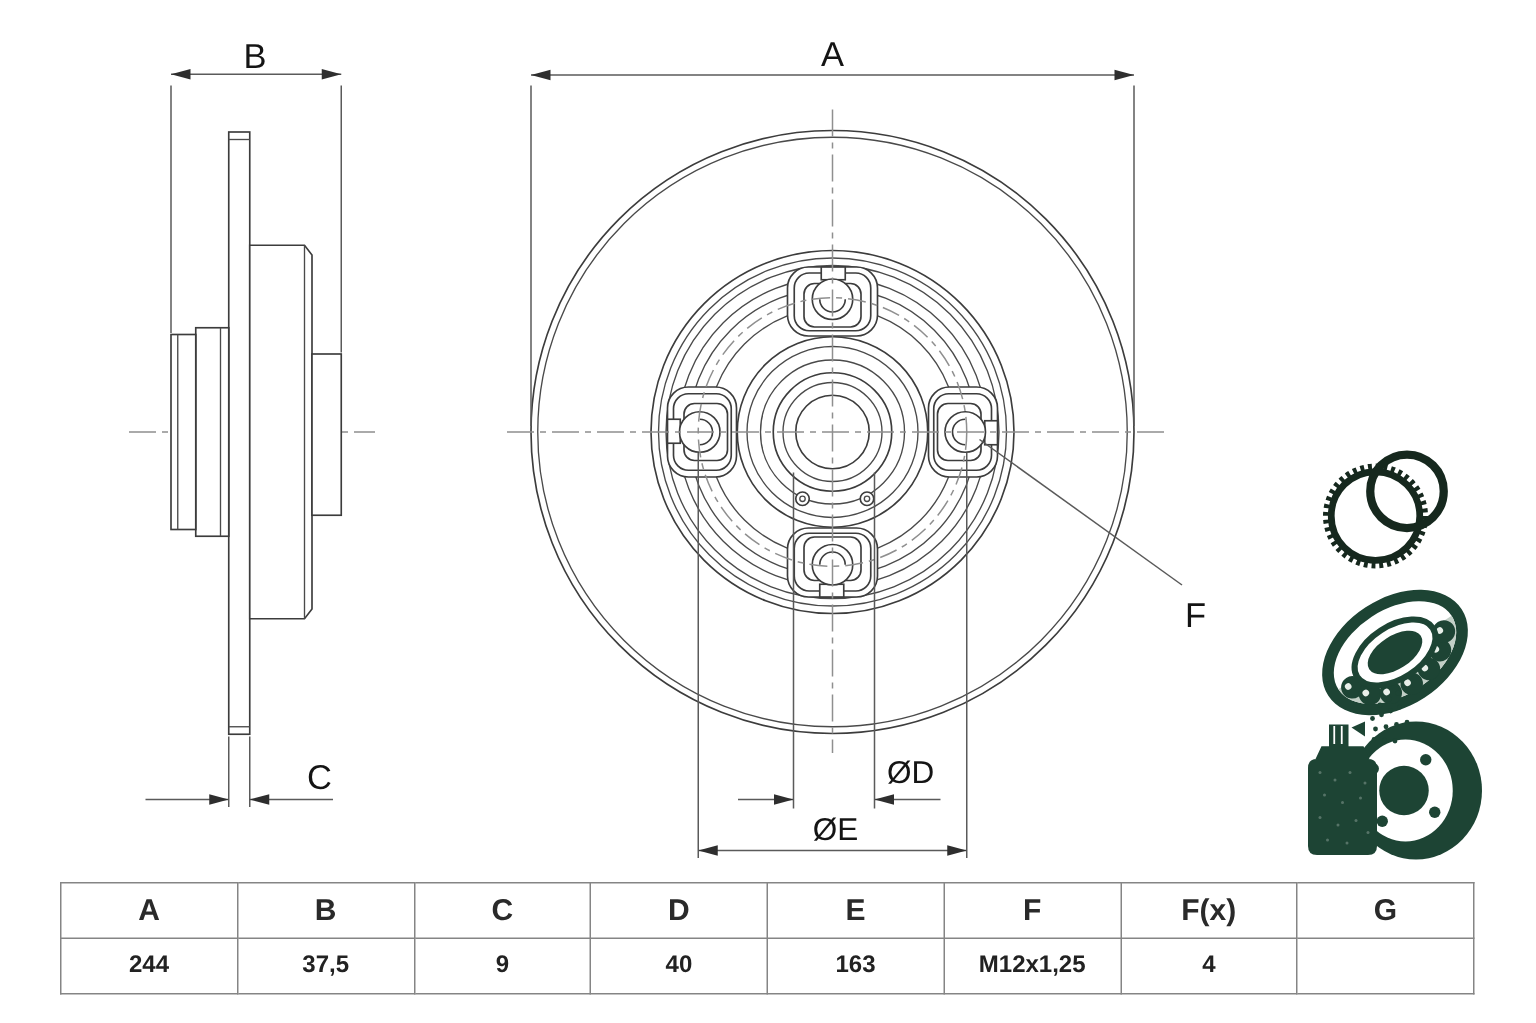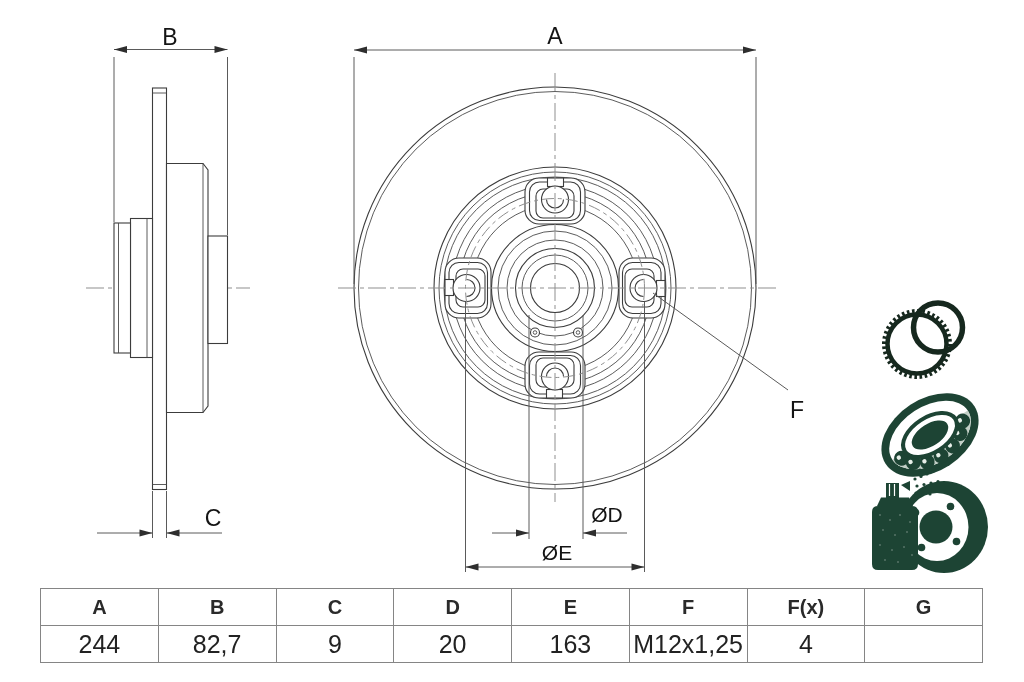--- a/index.html
+++ b/index.html
@@ -11,21 +11,21 @@
   .cl{stroke:#8f8f8f;stroke-width:1;}
   .dim{stroke:#5a5a5a;stroke-width:1;}
   .arr{fill:#2e2e2e;stroke:none;}
   .lbl{font-size:23px;fill:#141414;font-family:"Liberation Sans",sans-serif;}
   .lbl2{font-size:21px;fill:#141414;font-family:"Liberation Sans",sans-serif;}
   .spec-table{position:absolute;left:40px;top:588px;width:943px;height:72px;
       border-collapse:collapse;table-layout:fixed;background:#fff;}
   .spec-table th,.spec-table td{border:1.4px solid #858585;text-align:center;
       vertical-align:middle;height:36px;padding:0;color:#222;}
   .spec-table th{font-size:20px;font-weight:bold;color:#2a2a2a;}
-  .spec-table td{font-size:25px;font-weight:normal;}
+  .spec-table td{font-size:16px;font-weight:bold;}
 </style>
 </head>
 <body>
 
 <div class="canvas">
 
 <svg width="1024" height="588" viewBox="0 0 1024 588">
   <defs>
     <g id="boss">
       <rect x="525" y="178" width="60" height="46" rx="14" class="ln" fill="#ffffff"></rect>
@@ -237,23 +237,23 @@
       <th>D</th>
       <th>E</th>
       <th>F</th>
       <th>F(x)</th>
       <th>G</th>
     </tr>
   </thead>
   <tbody>
     <tr>
       <td>244</td>
-      <td>82,7</td>
+      <td>37,5</td>
       <td>9</td>
-      <td>20</td>
+      <td>40</td>
       <td>163</td>
       <td>M12x1,25</td>
       <td>4</td>
       <td></td>
     </tr>
   </tbody>
 </table>
 
 </div>
 

